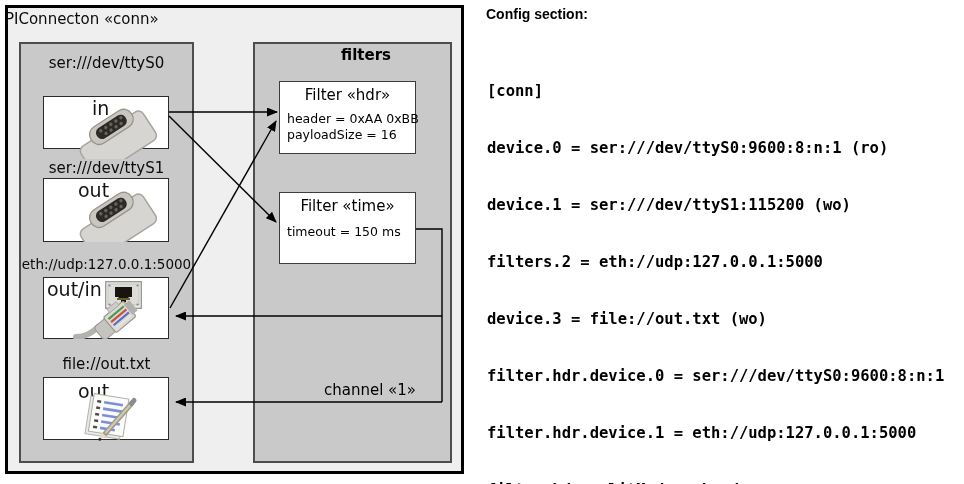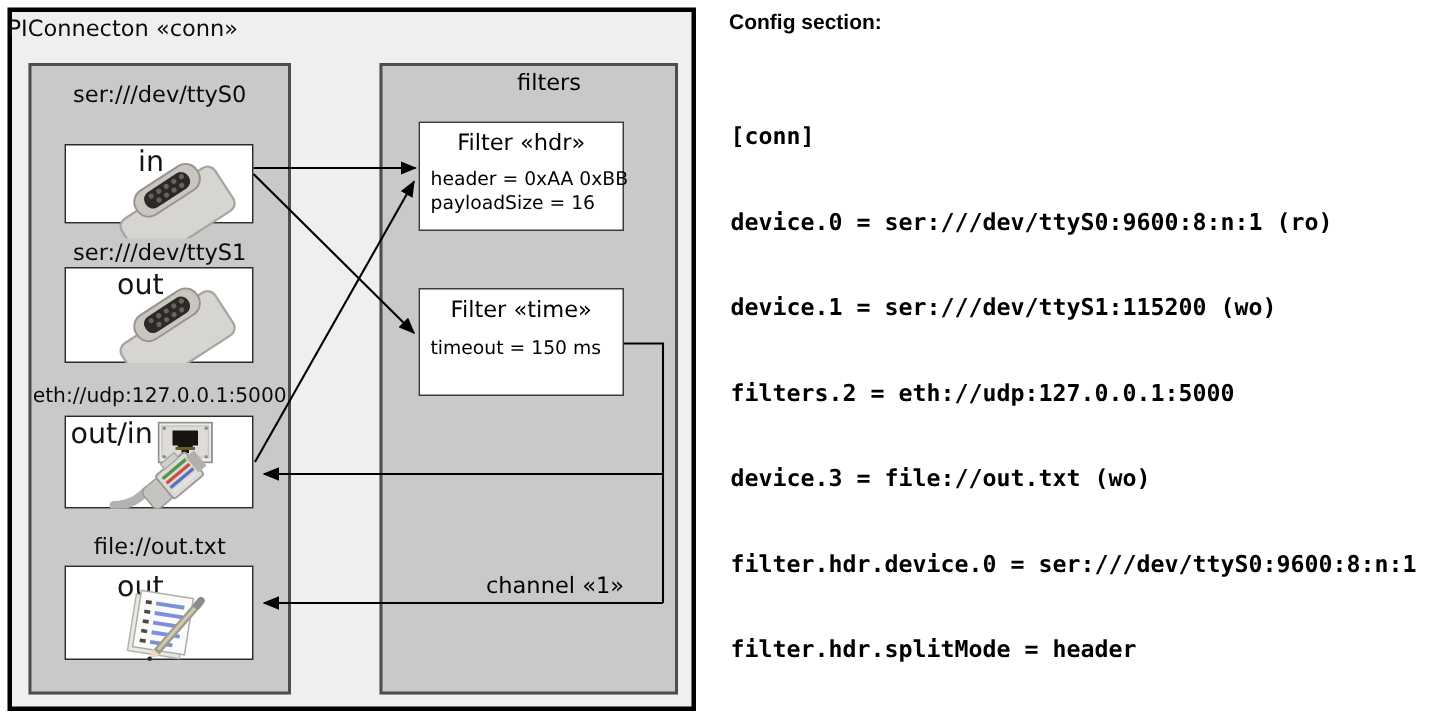--- a/index.html
+++ b/index.html
@@ -19,21 +19,21 @@
     text-align:left; font-size:15px; color:#0a0a0a;
   }
   .panel {
     position:absolute; top:42px; height:421px;
     background:#c9c9c9; border:2px solid #4d4d4d;
   }
   .left-panel   { left:19px;  width:175px; }
   .filters-panel{ left:253px; width:199px; }
   .filters-title {
     position:absolute; left:253px; top:46px; width:226px;
-    text-align:center; font-size:15px;
+    text-align:center; font-size:15px;font-weight:bold;
   }
 
   
   .dev-label {
     position:absolute; left:19px; width:175px; text-align:center;
     font-size:15px; color:#0a0a0a;
   }
   .dev-label.small { font-size:13.5px; }
   .dev-box {
     position:absolute; left:43px; width:126px;
@@ -222,20 +222,21 @@
   </svg>
 
   <div class="config-heading">Config section:</div>
   <div class="config-block">
     <div>[conn]</div>
     <div>device.0 = ser:///dev/ttyS0:9600:8:n:1 (ro)</div>
     <div>device.1 = ser:///dev/ttyS1:115200 (wo)</div>
     <div>filters.2 = eth://udp:127.0.0.1:5000</div>
     <div>device.3 = file://out.txt (wo)</div>
     <div>filter.hdr.device.0 = ser:///dev/ttyS0:9600:8:n:1</div>
+    <div>filter.hdr.device.1 = eth://udp:127.0.0.1:5000</div>
     <div>filter.hdr.splitMode = header</div>
     
     
     
     
     
     
     
     
     

